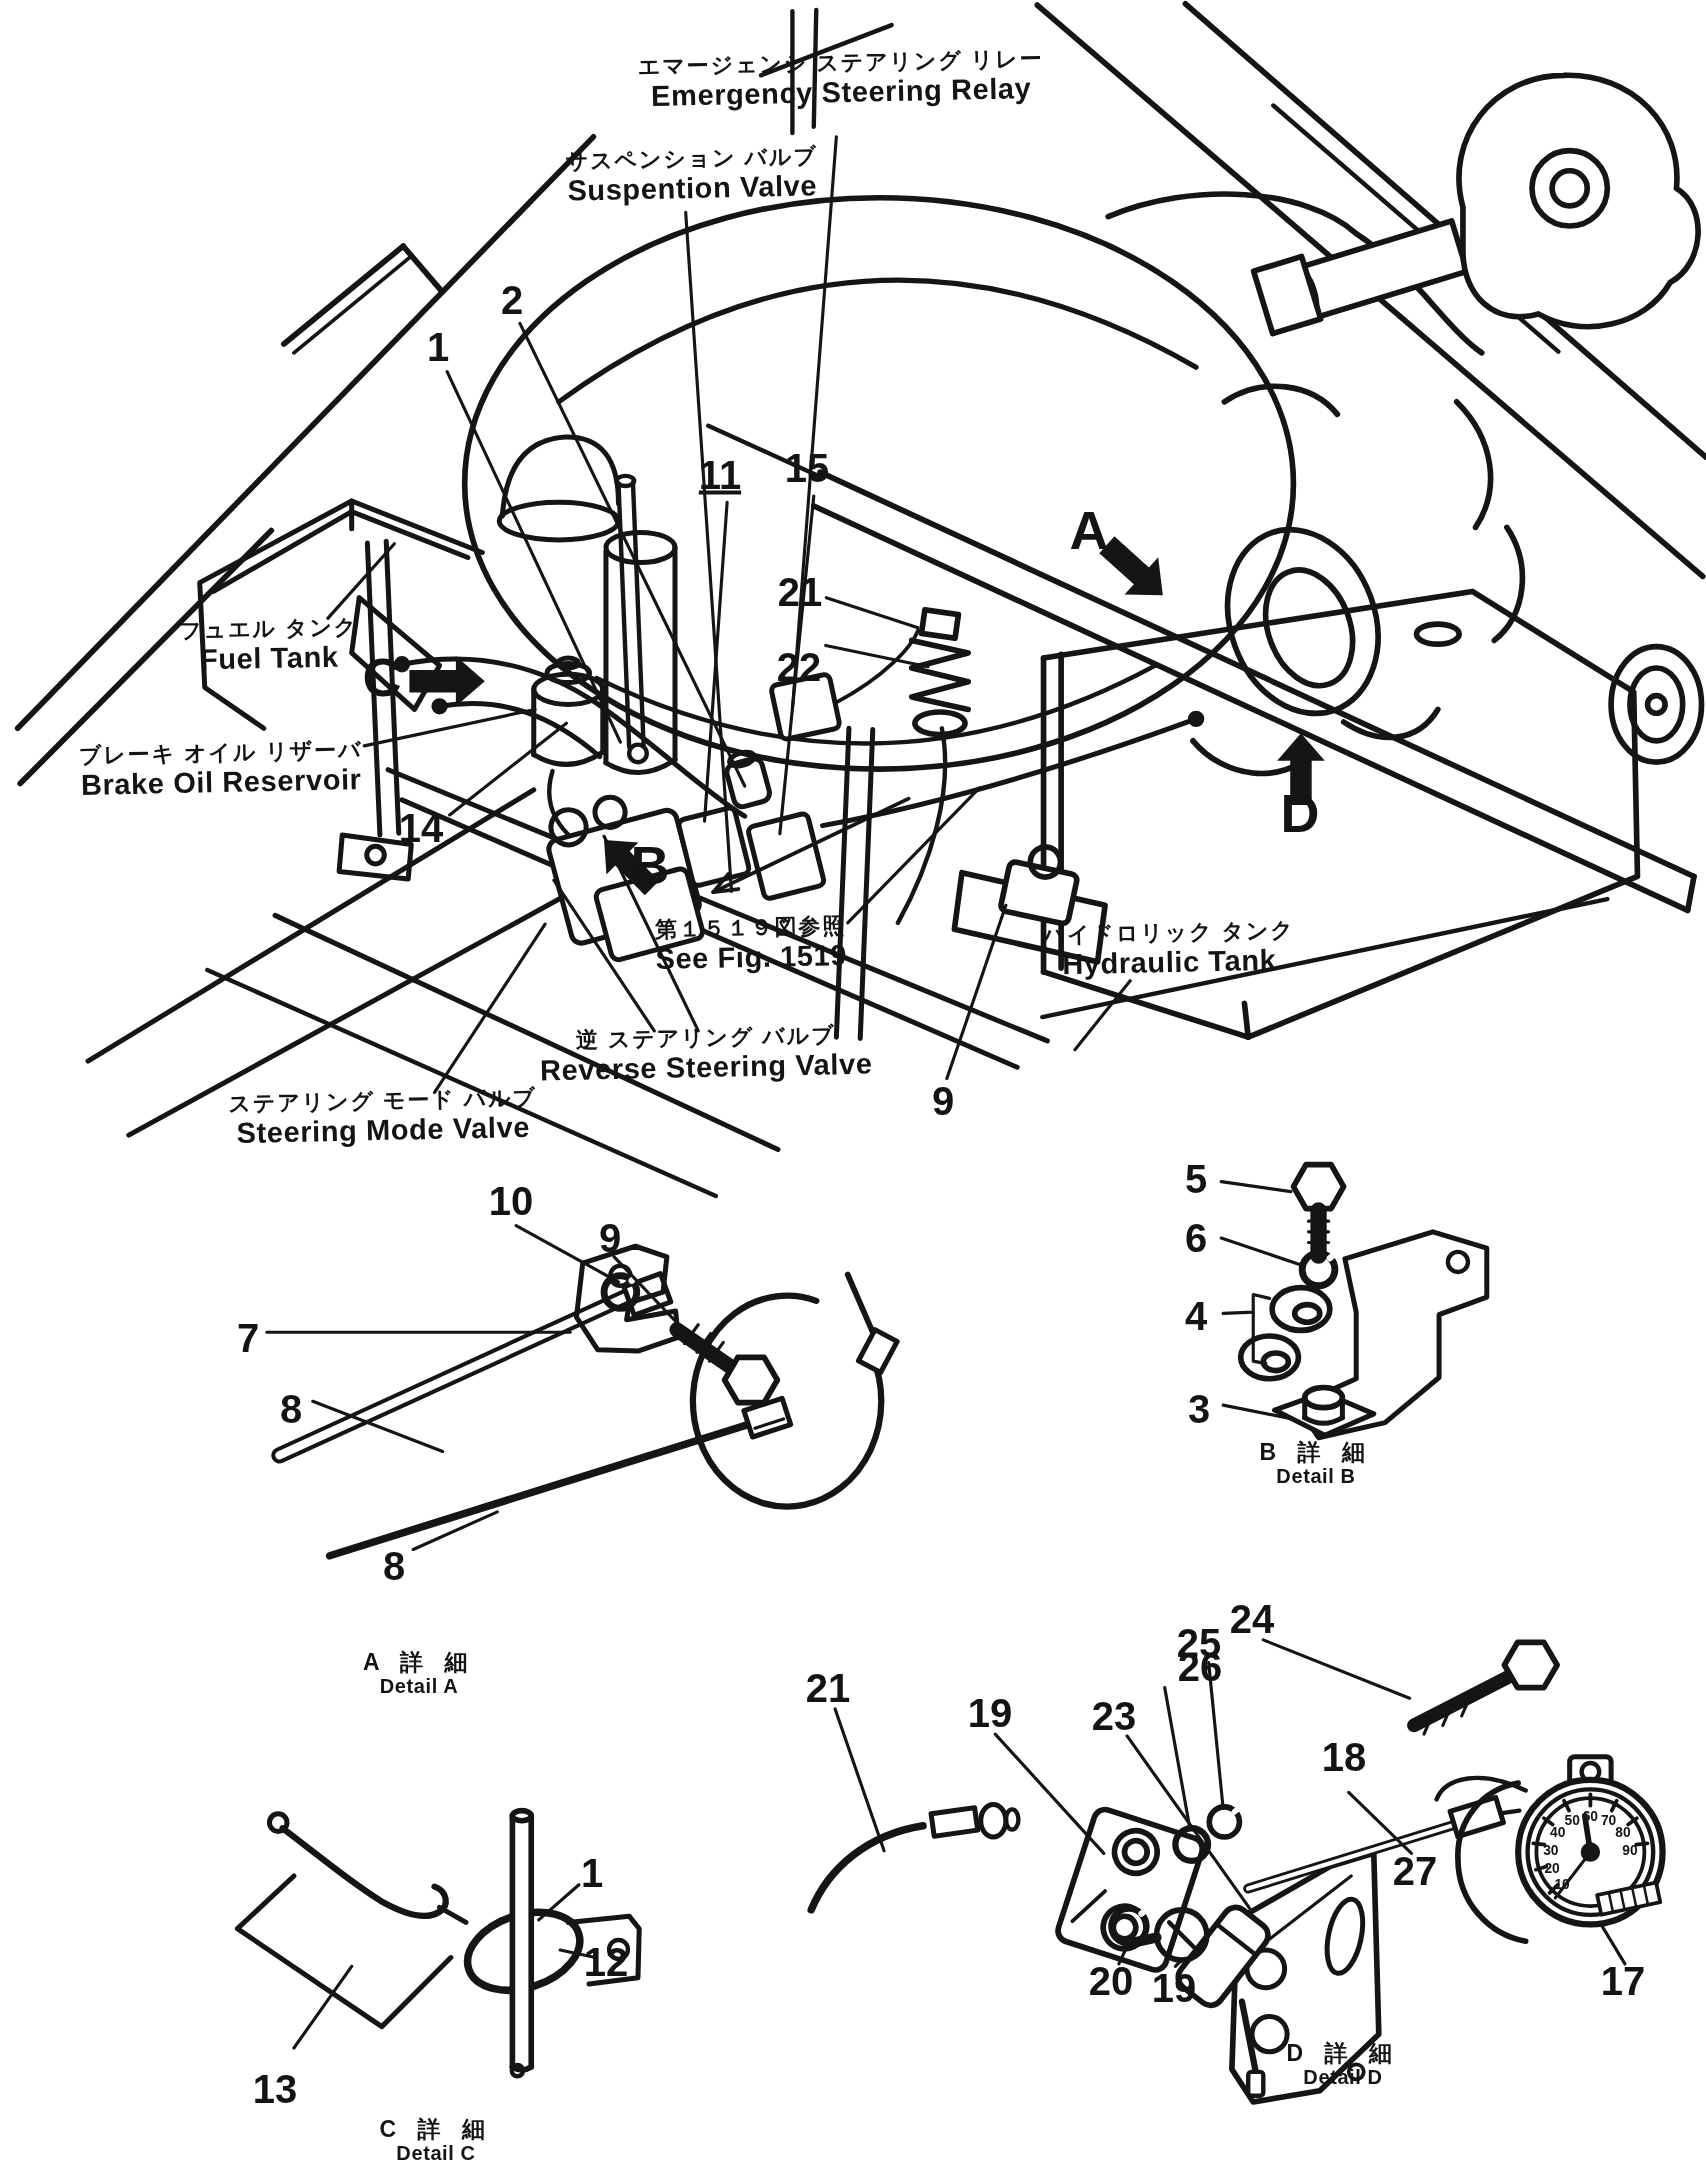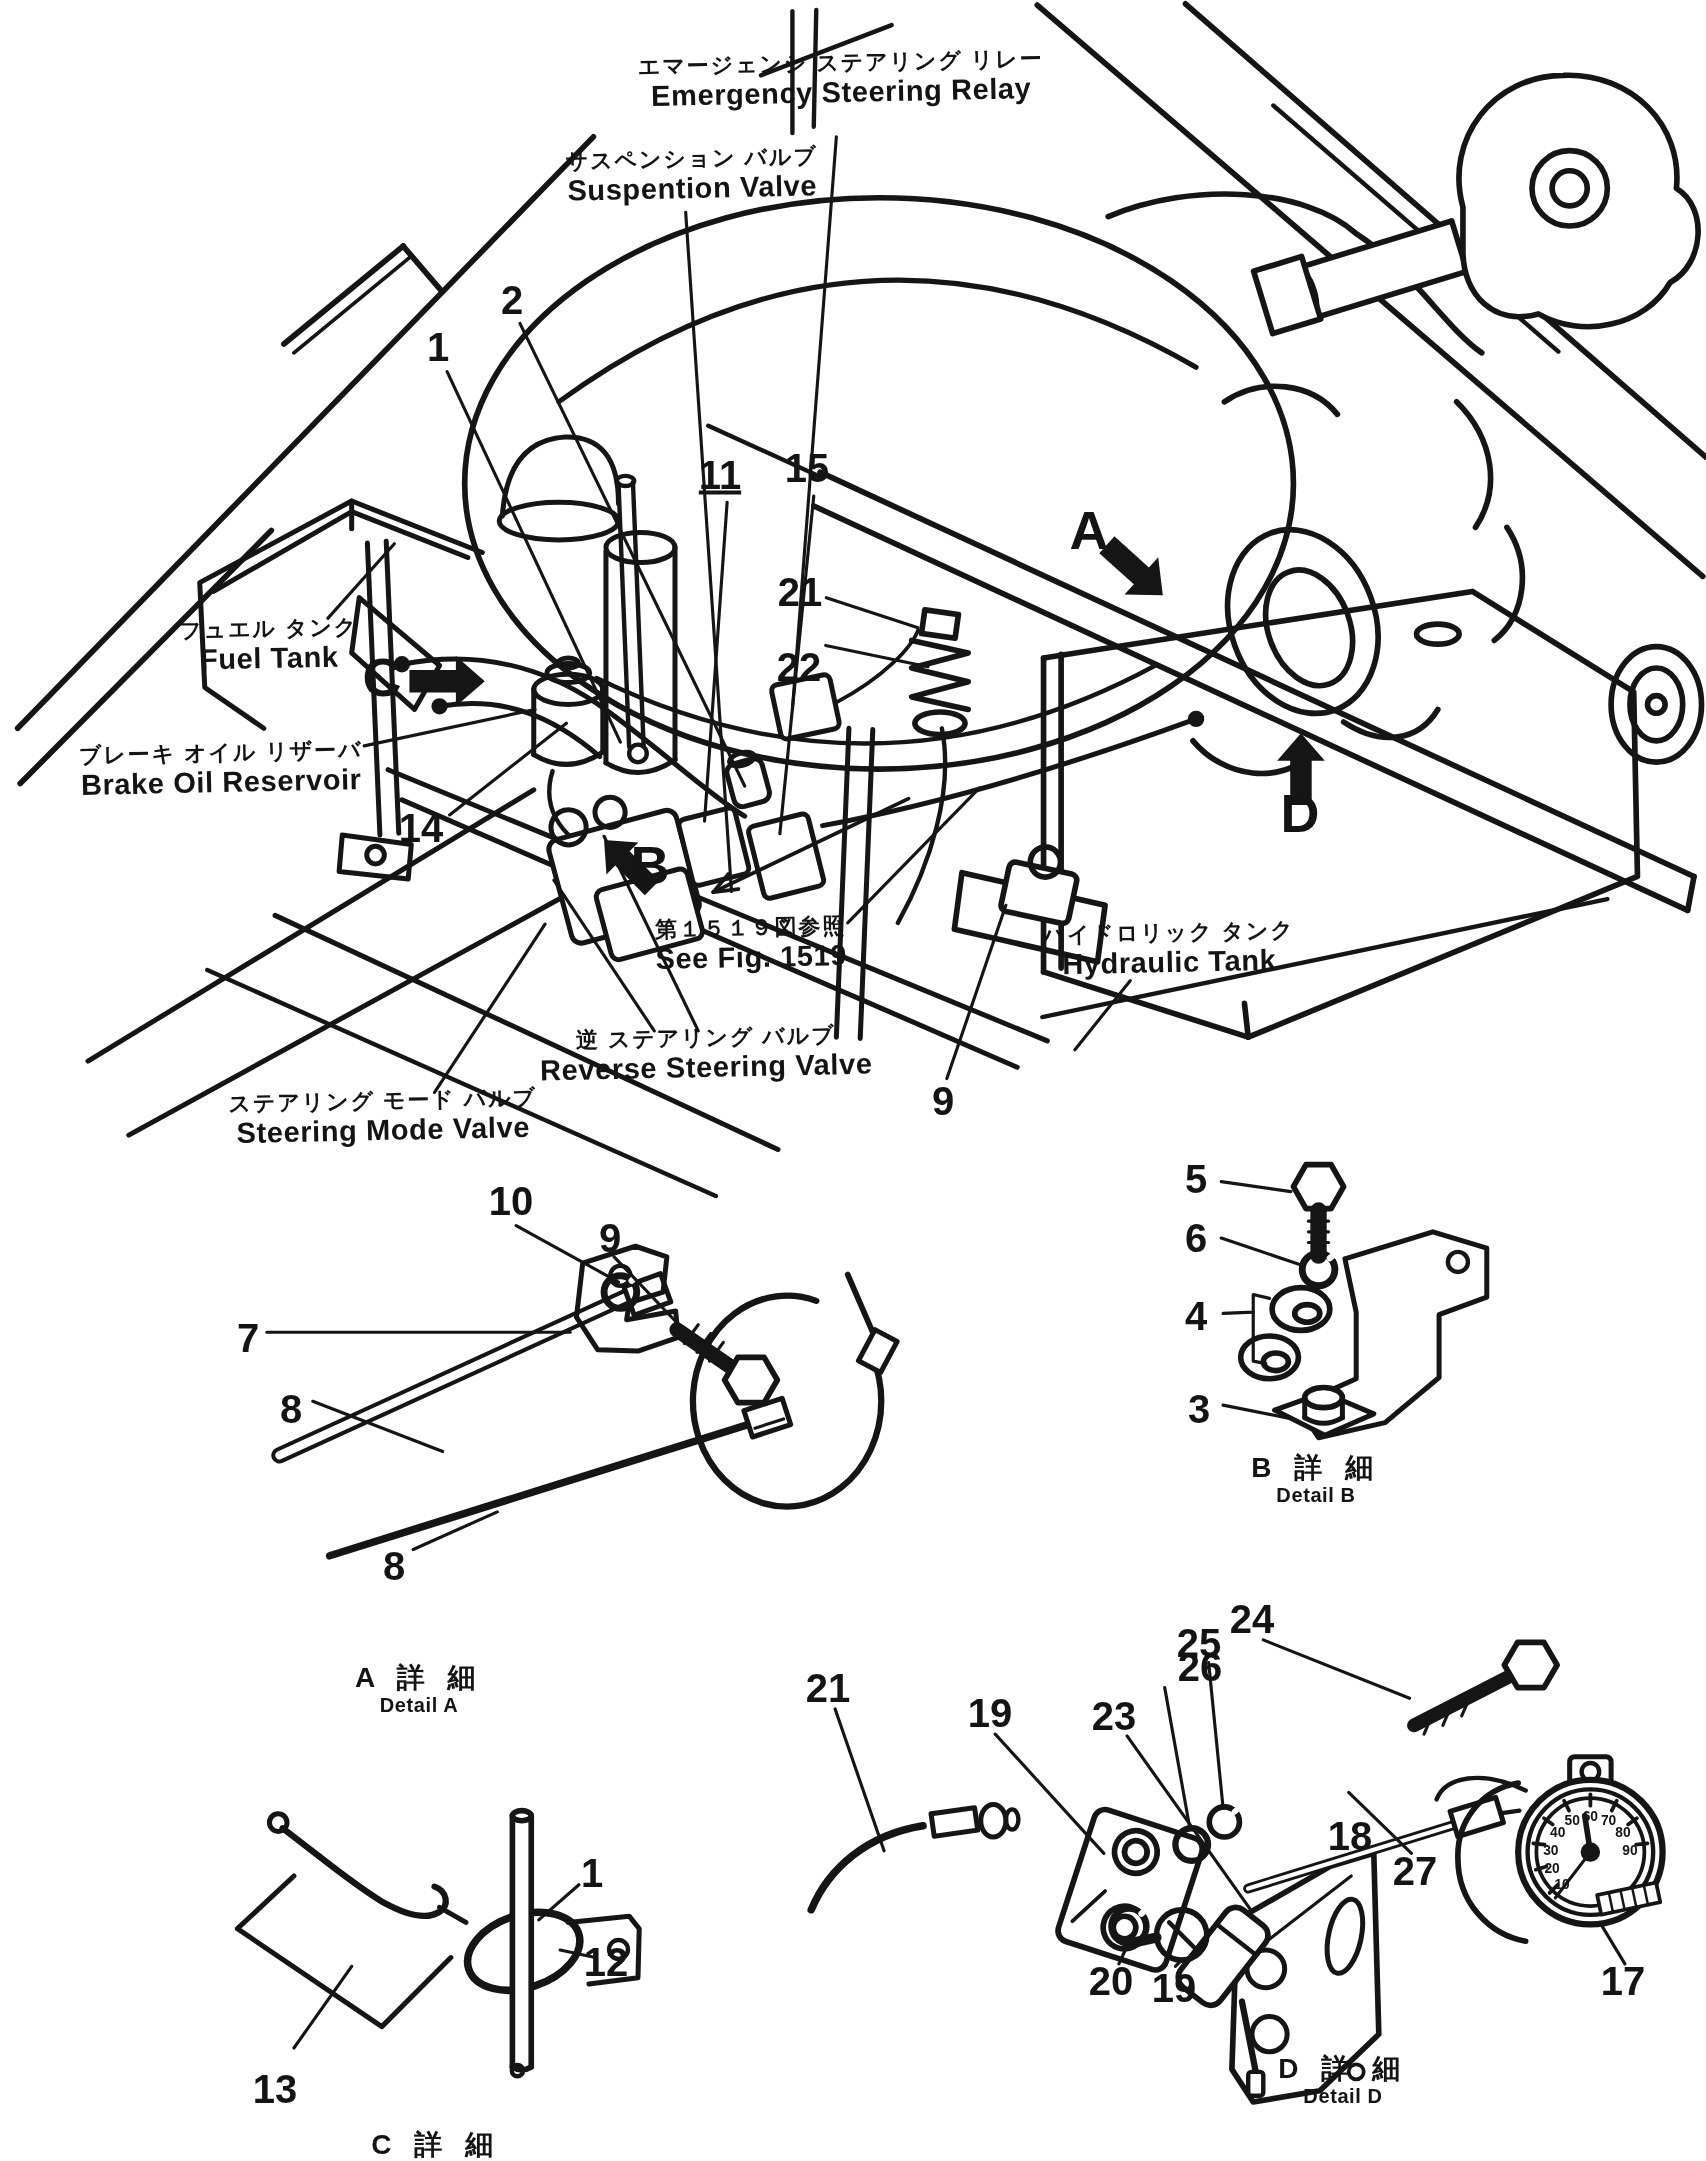--- a/index.html
+++ b/index.html
@@ -6,21 +6,21 @@
   #page{position:relative;width:1706px;height:2161px;background:#ffffff;overflow:hidden;
         font-family:"Liberation Sans","DejaVu Sans",sans-serif;color:#141414;}
   svg{position:absolute;left:0;top:0;}
   .lbl{position:absolute;transform:translateX(-50%) rotate(-1.2deg);text-align:center;
        font-weight:bold;white-space:nowrap;line-height:1.12;}
   .lbl .jp{display:block;font-size:22px;letter-spacing:1.9px;}
   .lbl .en{display:block;font-size:29px;letter-spacing:0.6px;}
   .callout{position:absolute;transform:translate(-50%,-50%);font-size:40px;font-weight:bold;}
   .viewletter{position:absolute;transform:translate(-50%,-50%);font-size:54px;font-weight:bold;}
   .detailcap{position:absolute;transform:translateX(-50%);text-align:center;font-weight:bold;white-space:nowrap;line-height:1.15;}
-  .detailcap .jp{display:block;font-size:28px;letter-spacing:7.5px;margin-top:13px;}
+  .detailcap .jp{display:block;font-size:23px;letter-spacing:7.5px;}
   .detailcap .en{display:block;font-size:20px;letter-spacing:0.6px;}
   .gaugenum{font-size:22px;font-weight:bold;fill:#141414;}
   path,line,polyline,ellipse,circle,rect,polygon{vector-effect:none;}
 </style>
 </head>
 <body>
 
 <div id="page">
 
 <svg width="1706" height="2161" viewBox="0 0 2717 3442" fill="none" stroke="#151515" stroke-linecap="round" stroke-linejoin="round">
@@ -468,21 +468,21 @@
   <span class="callout" style="left:592px;top:1873px;">1</span>
   <span class="callout" style="left:606px;top:1962px;">12</span>
   <span class="callout" style="left:275px;top:2065px;margin-top:24px;">13</span>
 
   <span class="callout" style="left:828px;top:1688px;">21</span>
   <span class="callout" style="left:990px;top:1713px;">19</span>
   <span class="callout" style="left:1114px;top:1716px;">23</span>
   <span class="callout" style="left:1200px;top:1667px;">26</span>
   <span class="callout" style="left:1199px;top:1643px;">25</span>
   <span class="callout" style="left:1252px;top:1619px;">24</span>
-  <span class="callout" style="left:1344px;top:1836px;margin-left:6px;">18</span>
+  <span class="callout" style="left:1344px;top:1757px;">18</span>
   <span class="callout" style="left:1375px;top:1871px;margin-left:40px;">27</span>
   <span class="callout" style="left:1111px;top:1981px;">20</span>
   <span class="callout" style="left:1174px;top:1988px;">19</span>
   <span class="callout" style="left:1623px;top:1981px;">17</span>
 
   <div class="detailcap" style="left:419px;top:1649px;">
     <span class="jp">A 詳 細</span>
     <span class="en">Detail A</span>
   </div>
   <div class="detailcap" style="left:1316px;top:1439px;">

